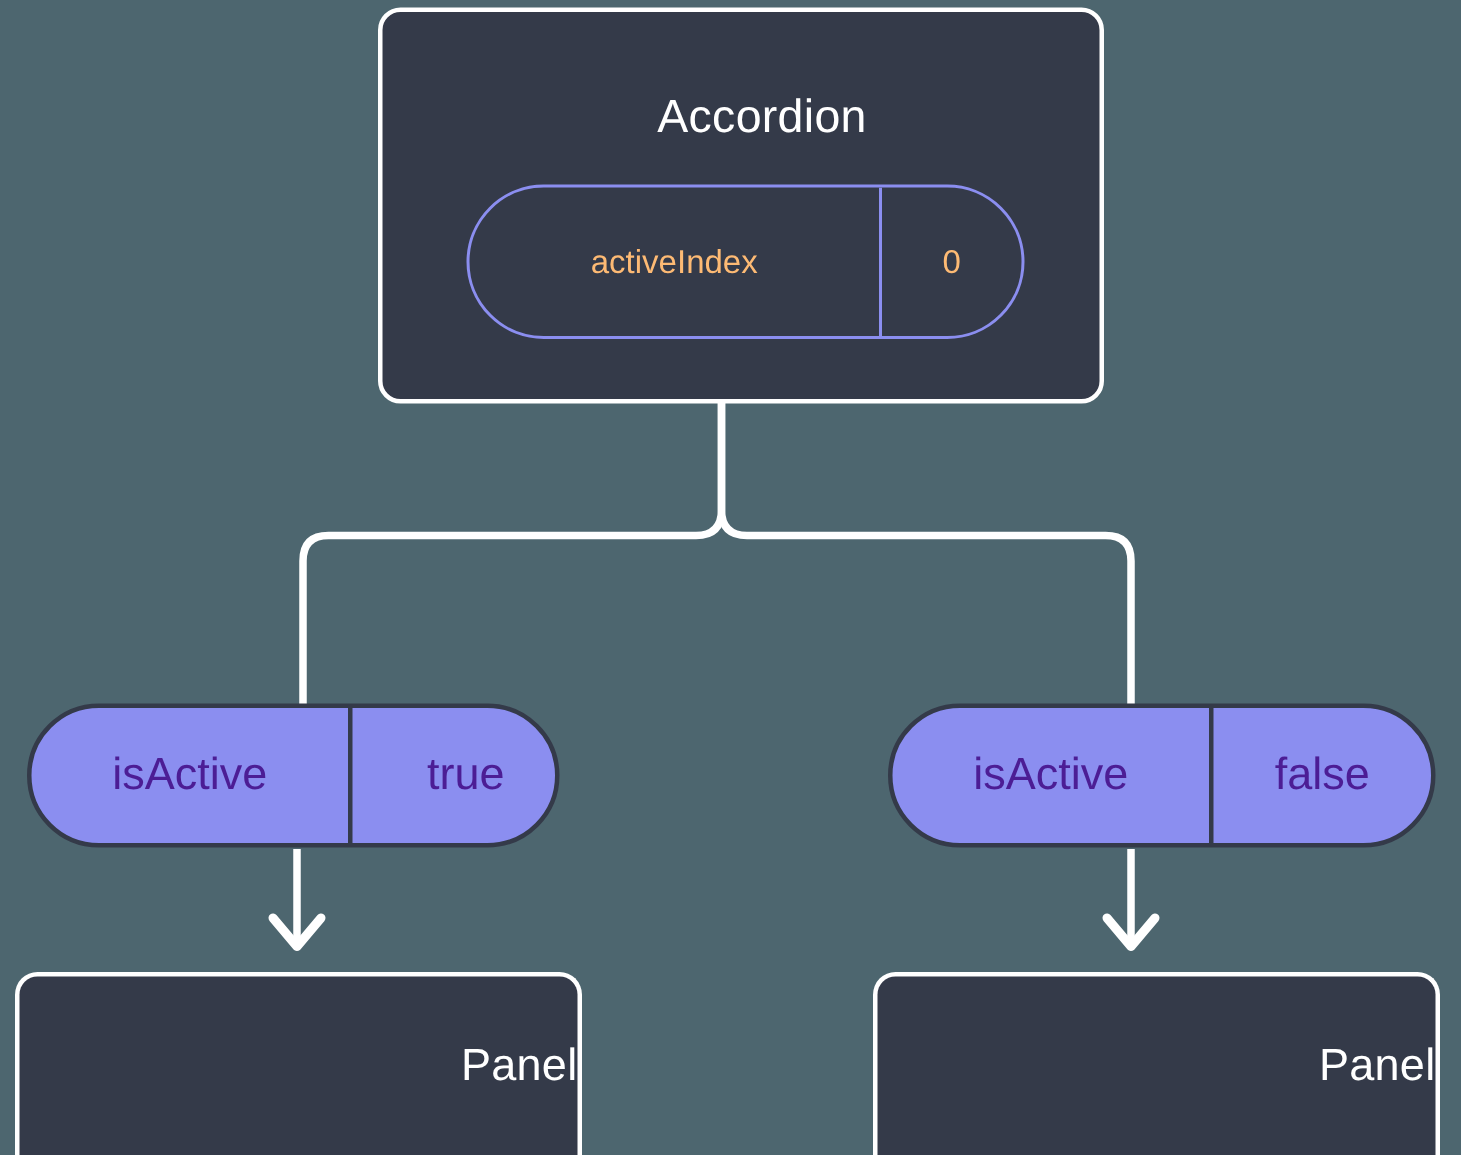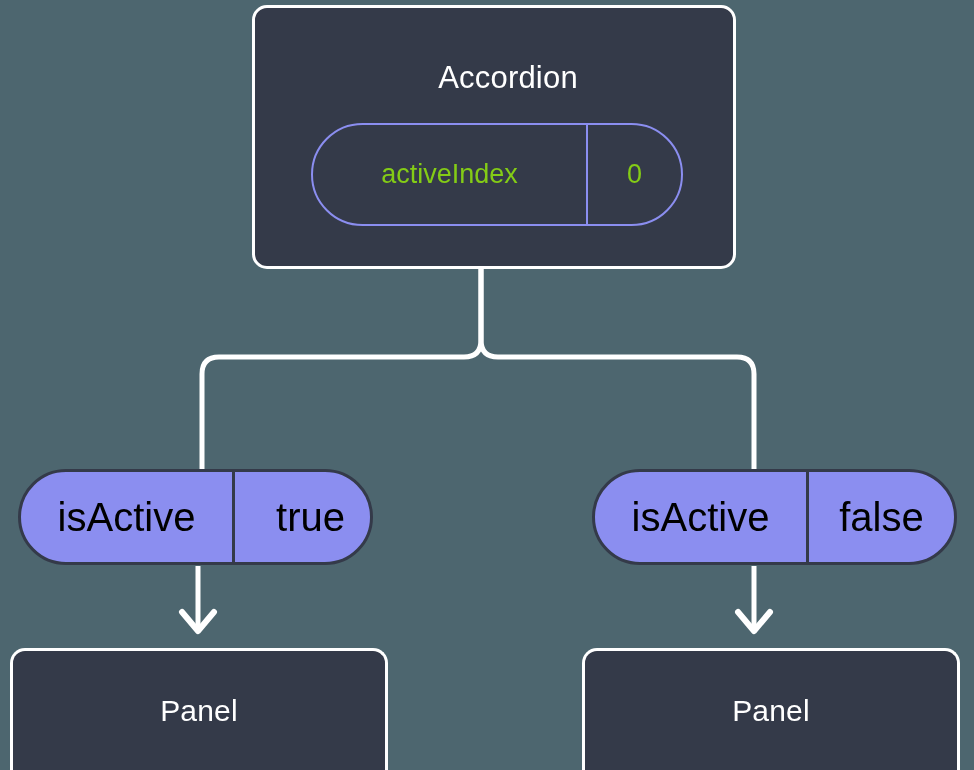--- a/index.html
+++ b/index.html
@@ -80,22 +80,22 @@
   #active-index-capsule {
     left: 56px;
     top: 115px;
     width: 372px;
     height: 103px;
     border: 2px solid #8b8ef0;
     background: transparent;
   }
 
   #active-index-capsule .capsule-cell {
-    color: #84cc16;
-    font-size: 27px;
+    color: #fdba74;
+    font-size: 22px;
   }
 
   #active-index-key {
     width: 275px;
     border-right: 2px solid #8b8ef0;
   }
 
   #active-index-value {
     flex: 1;
   }
@@ -107,22 +107,22 @@
     display: flex;
     align-items: stretch;
     height: 96px;
     border: 3px solid #343a49;
     border-radius: 999px;
     background: #8b8ef0;
     overflow: hidden;
   }
 
   .capsule-filled .capsule-cell {
-    color: #000000;
-    font-size: 40px;
+    color: #4c1d95;
+    font-size: 30px;
   }
 
   .capsule-filled .cell-key {
     border-right: 3px solid #343a49;
   }
 
   #is-active-true-capsule {
     left: 18px;
     top: 469px;
     width: 355px;
@@ -155,20 +155,21 @@
     width: 378px;
     height: 122px;
     border-bottom-left-radius: 0;
     border-bottom-right-radius: 0;
     border-bottom: none;
   }
 
   .panel-title {
     top: 43px;
     font-size: 30px;
+    text-align: right;
   }
 </style>
 </head>
 <body>
 
 <div id="canvas">
 
   <svg id="wires" viewBox="0 0 974 770" xmlns="http://www.w3.org/2000/svg">
 
     <path d="M 481 268

